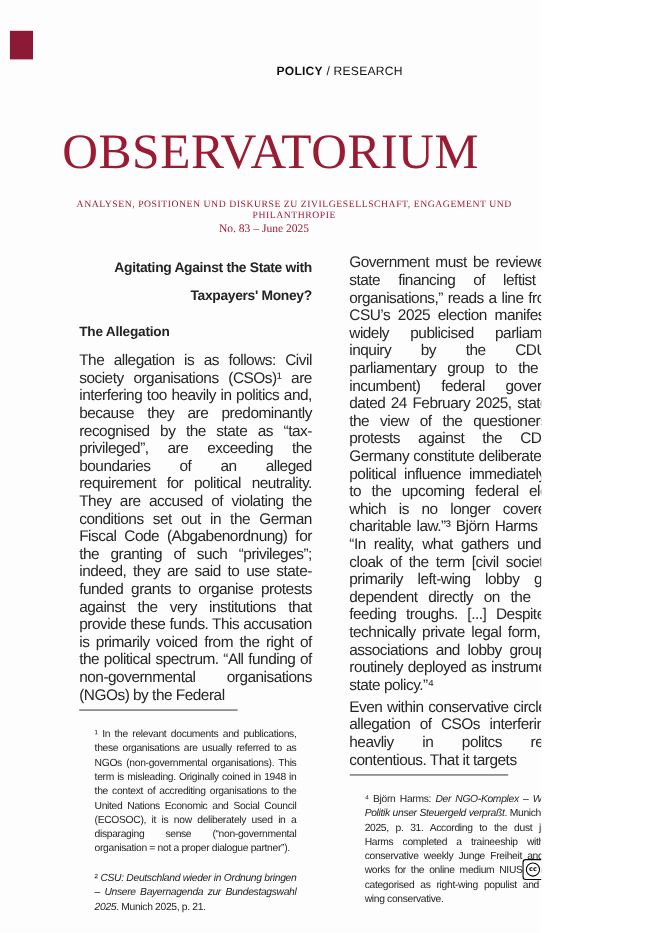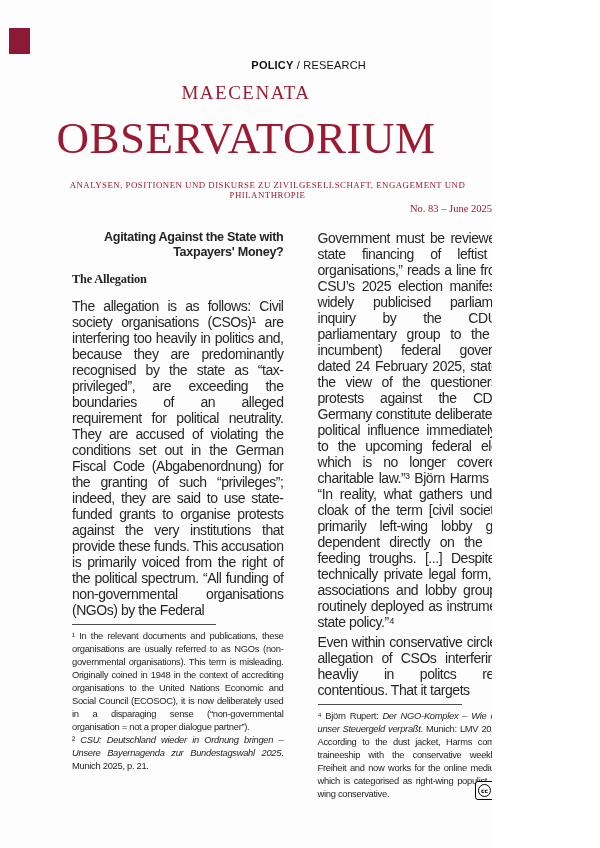--- a/index.html
+++ b/index.html
@@ -11,35 +11,35 @@
   .corner-mark{position:absolute;left:9px;top:28px;width:21px;height:26px;}
   
   .kicker{position:absolute;top:59px;right:126px;font-size:11px;letter-spacing:.2px;color:#111;}
   .kicker .k-bold{font-weight:bold;}
   .brand{position:absolute;top:82px;left:0;right:0;text-align:center;
     font-family:"Liberation Serif",serif;font-size:19px;letter-spacing:1.5px;}
   .masthead{position:absolute;top:112px;left:0;right:0;margin:0;text-align:center;
     font-family:"Liberation Serif",serif;font-size:45px;font-weight:normal;letter-spacing:.5px;}
   .subtitle{position:absolute;top:180px;left:0;right:0;text-align:center;
     font-family:"Liberation Serif",serif;font-size:8.8px;letter-spacing:.5px;}
-  .issue{position:absolute;top:203px;left:0;right:0;text-align:right;
+  .issue{position:absolute;top:203px;left:0;right:12px;text-align:center;
     font-family:"Liberation Serif",serif;font-size:10.5px;}
   
   .columns{position:absolute;top:230px;left:72px;width:457px;height:522px;display:flex;gap:34px;}
   .col{flex:1 1 0;display:flex;flex-direction:column;min-width:0;}
-  .article-title{margin:0 0 12px 0;font-size:12.6px;font-weight:bold;line-height:15px;
+  .article-title{margin:0 0 12px 0;font-size:12.6px;font-weight:bold;line-height:26px;
     text-align:right;letter-spacing:-.3px;}
   .byline{margin:0 0 17px 0;font-size:11.5px;font-style:italic;text-align:right;white-space:pre-wrap;}
-  .section-heading{margin:0 0 11px 0;font-size:12.4px;font-weight:bold;letter-spacing:-.2px;font-family:Liberation Serif, serif;}
+  .section-heading{margin:0 0 11px 0;font-size:12.4px;font-weight:bold;letter-spacing:-.2px;}
   .body-para{margin:0;font-size:14px;line-height:16px;text-align:justify;
     letter-spacing:-.45px;color:#262626;}
   .para-gap{margin-top:4px;}
   .footnotes{margin-top:auto;padding-top:6px;}
   .fn-rule{width:144px;border-top:1px solid #4a4a4a;margin:0 0 4px 0;}
-  .fn{margin:0;font-size:9.4px;line-height:13px;text-align:justify;letter-spacing:-.3px;color:#1f1f1f;}
+  .fn{margin:14px;font-size:9.4px;line-height:13px;text-align:justify;letter-spacing:-.3px;color:#1f1f1f;}
   
   .footer{position:absolute;top:752px;left:72px;width:457px;}
   .footer-text{margin:0;font-size:6.5px;line-height:9.6px;text-align:justify;letter-spacing:0;}
   .footer-text .f-bold{font-weight:bold;}
   
   .cc-badge{float:right;width:54px;height:19px;margin:29px 0 2px 8px;background:#fff;
     border:1px solid #000;border-radius:3px;display:flex;align-items:center;gap:2px;padding:1px 2px;box-sizing:border-box;}
   .cc-c{flex:0 0 auto;width:11px;height:11px;border:1.4px solid #000;border-radius:50%;
     font:bold 6px/11px "DejaVu Sans",sans-serif;text-align:center;color:#000;}
   .cc-dark{flex:1 1 auto;height:14px;background:#000;border-radius:2px;display:flex;
@@ -51,21 +51,20 @@
 </style>
 </head>
 <body>
 
 <div class="page">
 
   <div class="corner-mark" style="background: rgb(140, 26, 55);"></div>
 
   <div class="kicker"><span class="k-bold">POLICY</span><span> / RESEARCH</span></div>
 
-  <div class="brand" style="color: rgb(155, 27, 51);">MAECENATA</div>
   <h1 class="masthead" style="color: rgb(155, 27, 51);">OBSERVATORIUM</h1>
   <div class="subtitle" style="color: rgb(155, 27, 51); padding-left: 43px;">ANALYSEN, POSITIONEN UND DISKURSE ZU ZIVILGESELLSCHAFT, ENGAGEMENT UND PHILANTHROPIE</div>
   <div class="issue" style="color: rgb(155, 27, 51);">No. 83 – June 2025</div>
 
   <div class="columns">
 
     <div class="col">
       <h2 class="article-title">Agitating Against the State with Taxpayers' Money?</h2>
       <h3 class="section-heading">The Allegation</h3>
       <p class="body-para">The allegation is as follows: Civil society organisations (CSOs)¹ are interfering too heavily in politics and, because they are predominantly recognised by the state as “tax-privileged”, are exceeding the boundaries of an alleged requirement for political neutrality. They are accused of violating the conditions set out in the German Fiscal Code (Abgabenordnung) for the granting of such “privileges”; indeed, they are said to use state-funded grants to organise protests against the very institutions that provide these funds. This accusation is primarily voiced from the right of the political spectrum. “All funding of non-governmental organisations (NGOs) by the Federal</p>
@@ -76,21 +75,21 @@
         <p class="fn"><span>² </span><i>CSU: Deutschland wieder in Ordnung bringen – Unsere Bayernagenda zur Bundestagswahl 2025</i><span>. Munich 2025, p. 21.</span></p>
       </div>
     </div>
 
     <div class="col">
       <p class="body-para">Government must be reviewed. No state financing of leftist front organisations,” reads a line from the CSU’s 2025 election manifesto.² A widely publicised parliamentary inquiry by the CDU/CSU parliamentary group to the (then incumbent) federal government dated 24 February 2025, stated: “In the view of the questioners, the protests against the CDU of Germany constitute deliberate party-political influence immediately prior to the upcoming federal election, which is no longer covered by charitable law.”³ Björn Harms wrote: “In reality, what gathers under the cloak of the term [civil society] are primarily left-wing lobby groups, dependent directly on the state’s feeding troughs. [...] Despite their technically private legal form, these associations and lobby groups are routinely deployed as instruments of state policy.”⁴</p>
       <p class="body-para para-gap">Even within conservative circles, the allegation of CSOs interfering too heavliy in politcs remains contentious. That it targets</p>
 
       <div class="footnotes">
         <div class="fn-rule"></div>
-        <p class="fn"><span>⁴ </span><span>Björn Rupert: </span><i>Der NGO-Komplex – Wie die Politik unser Steuergeld verpraßt</i><span>. Munich: LMV 2025, p. 31. According to the dust jacket, Harms completed a traineeship with the conservative weekly Junge Freiheit and now works for the online medium NIUS, which is categorised as right-wing populist and right-wing conservative.</span></p>
+        <p class="fn"><span>⁴ </span><span>Björn Harms: </span><i>Der NGO-Komplex – Wie die Politik unser Steuergeld verpraßt</i><span>. Munich: LMV 2025, p. 31. According to the dust jacket, Harms completed a traineeship with the conservative weekly Junge Freiheit and now works for the online medium NIUS, which is categorised as right-wing populist and right-wing conservative.</span></p>
       </div>
     </div>
 
   </div>
 
   <div class="footer">
     <p class="footer-text" style="color: rgb(192, 35, 58);">
         <span class="cc-badge">
           <span class="cc-c">cc</span>
           <span class="cc-dark">

